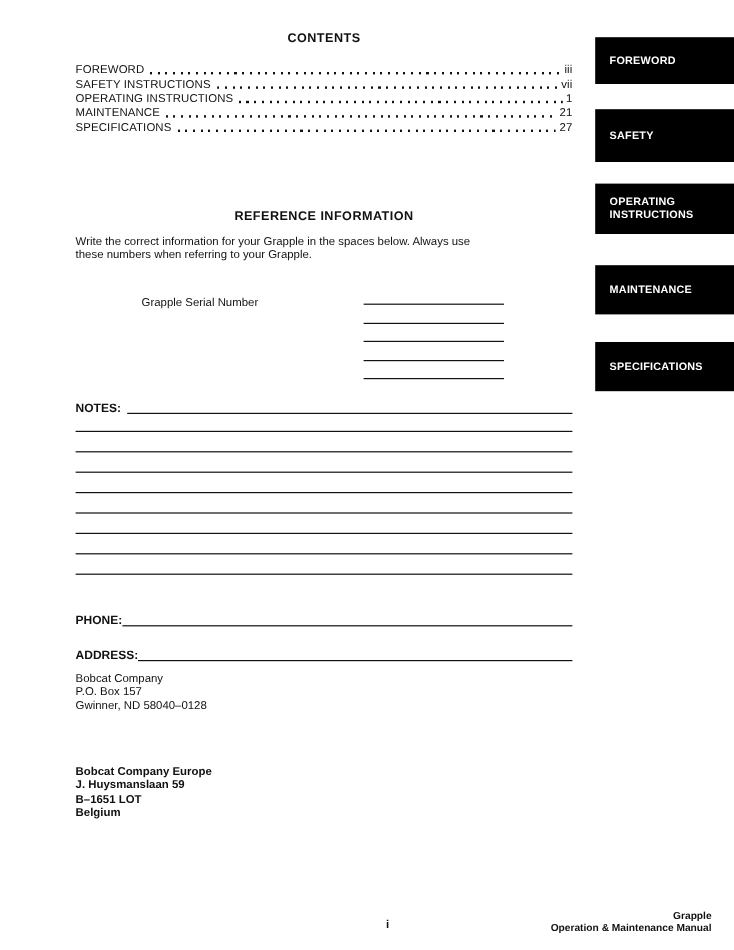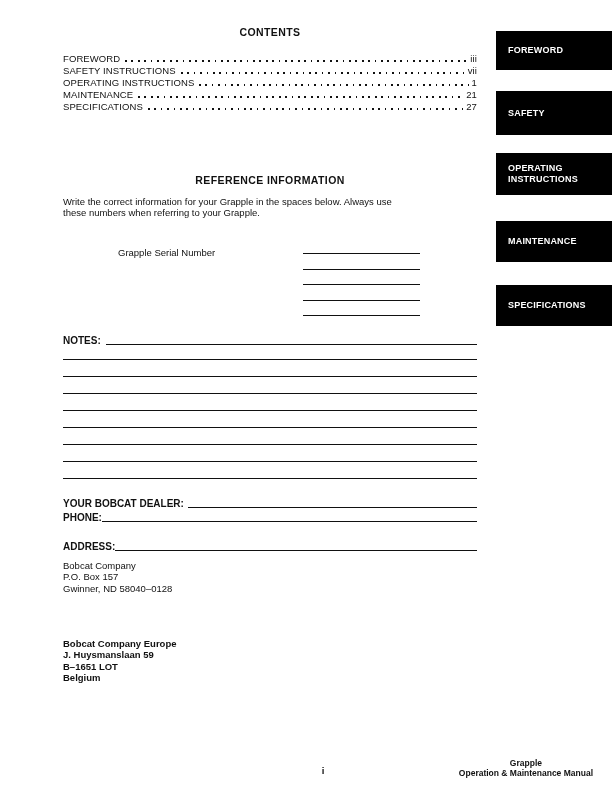--- a/index.html
+++ b/index.html
@@ -83,21 +83,21 @@
   #address-us { top:560px; }
   #address-eu { top:638px;font-weight:bold; }
 
   
   .footer-page-num {
     position:absolute; left:316px; top:765px; width:14px;
     text-align:center; font-weight:bold; font-size:9.5px;
   }
   .footer-doc {
     position:absolute; right:19px; top:759px;
-    text-align:center; font-weight:bold;
+    text-align:right; font-weight:bold;
     font-size:8.5px; line-height:9.6px;
   }
 </style>
 </head>
 <body>
 
 <div class="page">
 
   <div class="col-title" id="contents-title">CONTENTS</div>
 
@@ -170,24 +170,20 @@
     <div class="blank-line"></div>
     <div class="blank-line"></div>
     <div class="blank-line"></div>
     <div class="blank-line"></div>
     <div class="blank-line"></div>
     <div class="blank-line"></div>
     <div class="blank-line"></div>
     <div class="blank-line"></div>
   </div>
 
-  <div class="label-row" id="dealer-row">
-    <span>YOUR BOBCAT DEALER:</span>
-    <span class="fill-line"></span>
-  </div>
   <div class="label-row" id="address-row">
     <span>ADDRESS:</span>
     <span class="fill-line"></span>
   </div>
   <div class="label-row" id="phone-row">
     <span>PHONE:</span>
     <span class="fill-line"></span>
   </div>
 
   <div class="address-block" id="address-us">

